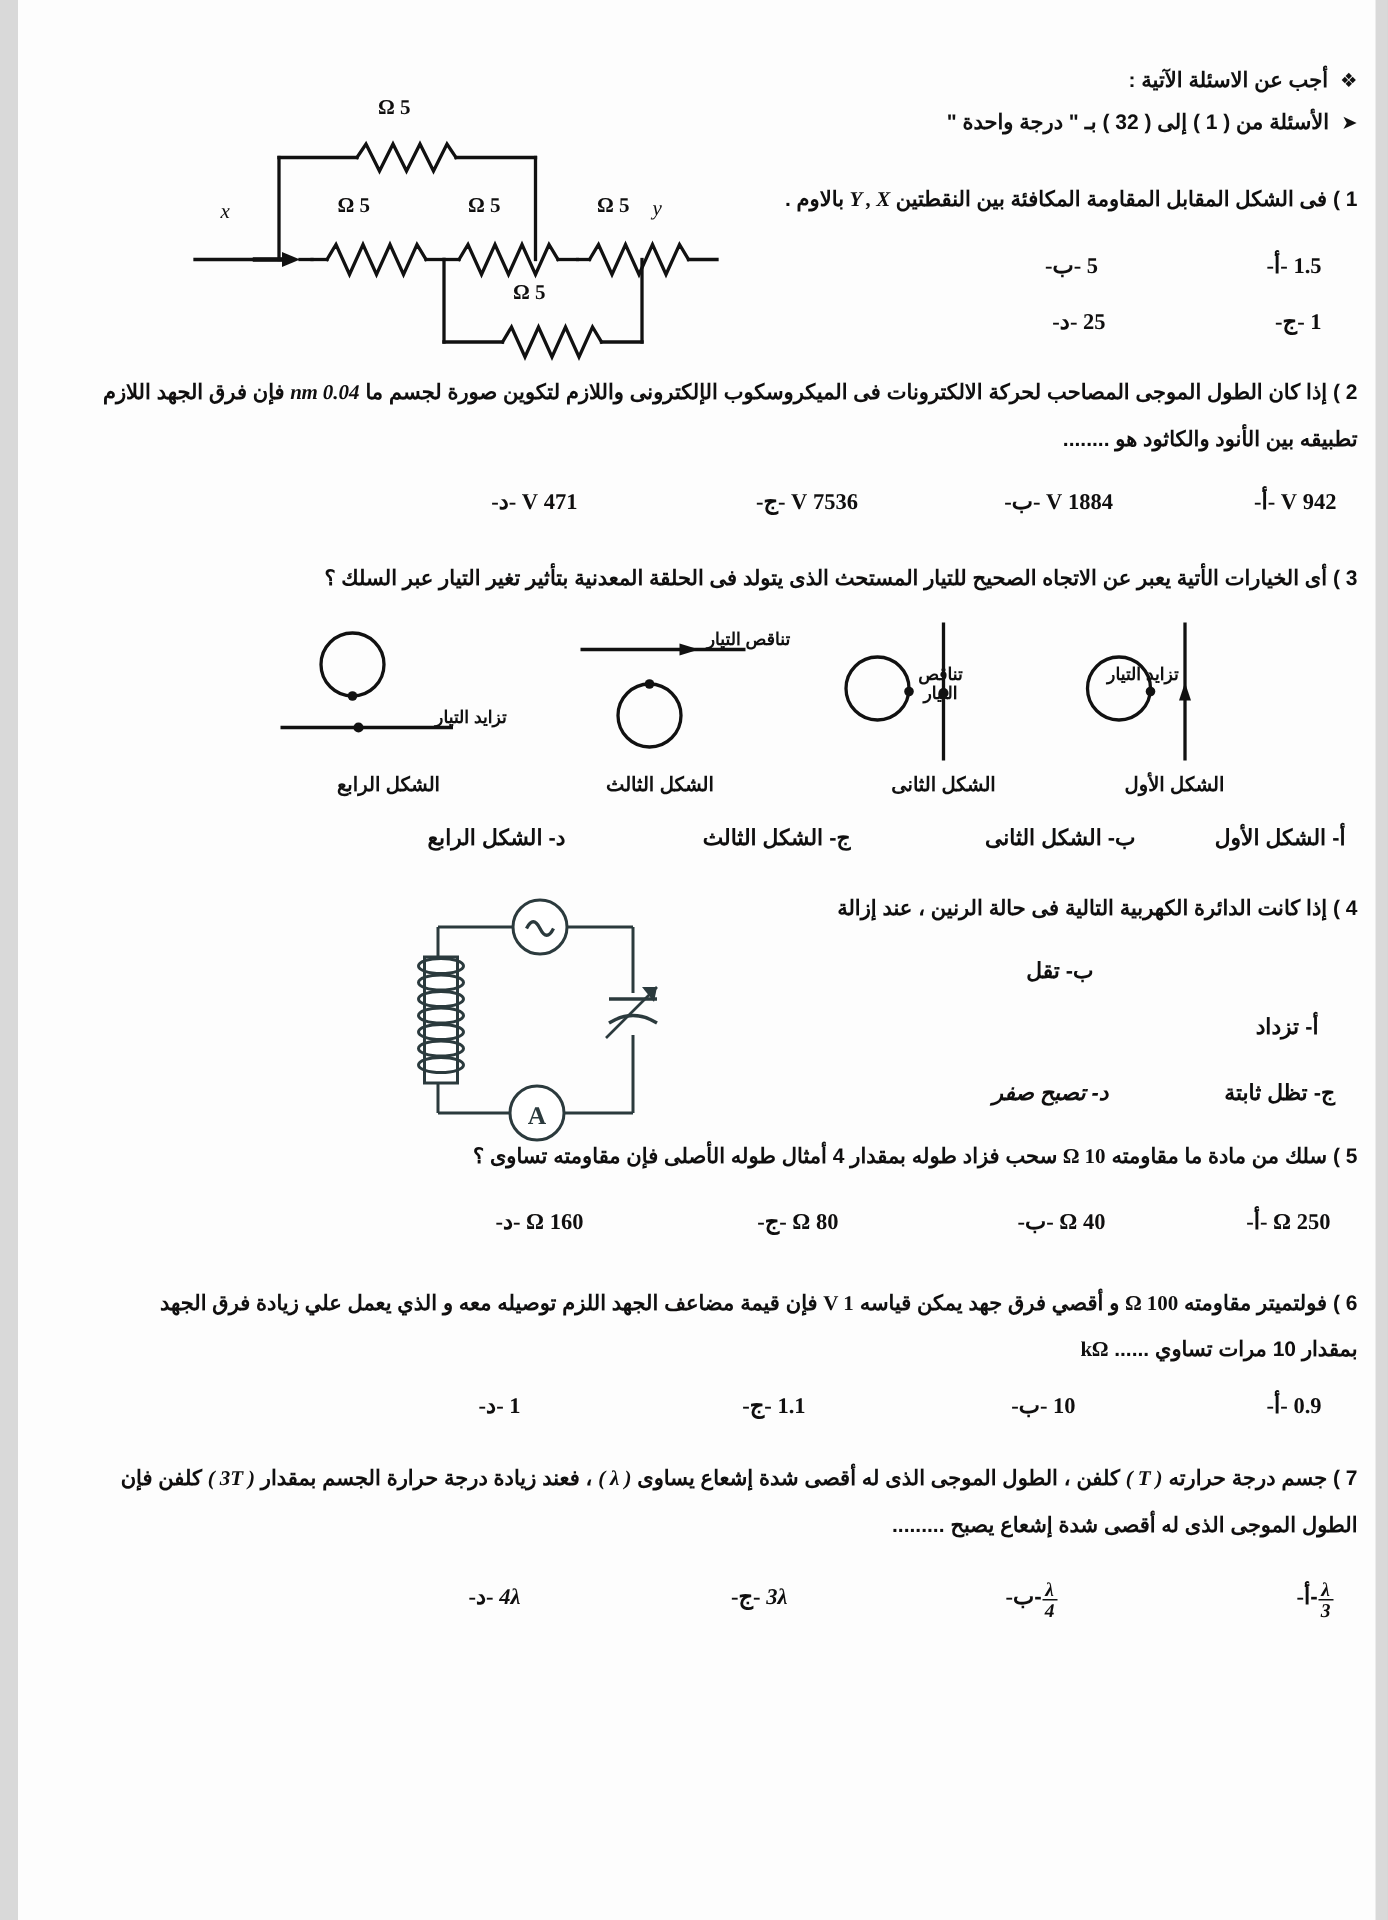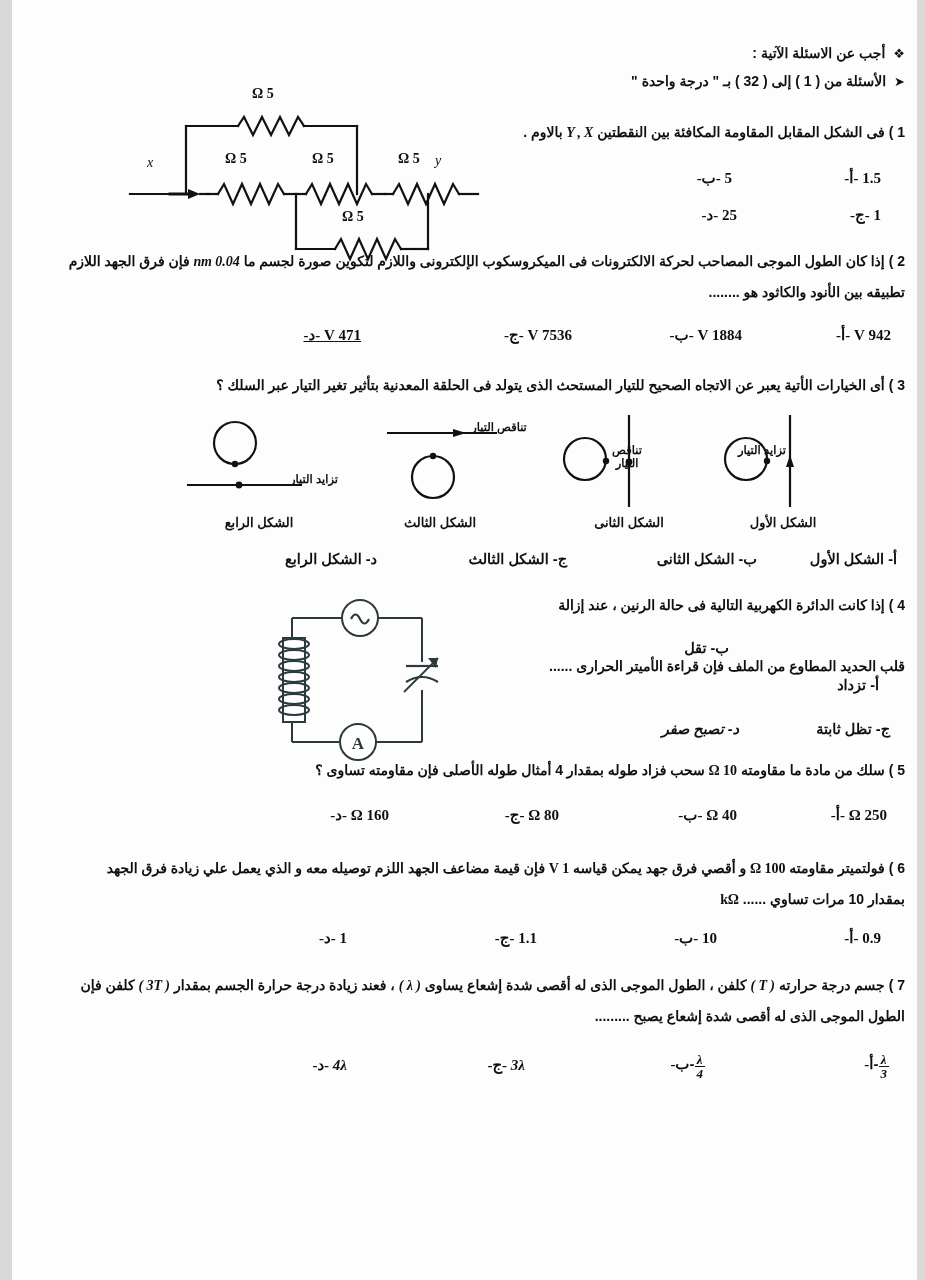--- a/index.html
+++ b/index.html
@@ -71,21 +71,21 @@
     font-style: italic;
     font-size: 13px;
     line-height: 1.0;
     position: relative;
     top: 1px;
   }
   .frac .num { padding: 0 2px; }
   .frac .den { padding: 0 2px; border-top: 1.2px solid #111; }
 
   
-  .fig1 { position: absolute; left: 118px; top: 68px; width: 350px; height: 180px; margin-top: 21px; }
+  .fig1 { position: absolute; left: 118px; top: 68px; width: 350px; height: 180px; }
 
   
   .fig3 { position: absolute; left: 140px; top: 415px; width: 700px; height: 120px; }
 
   
   .fig4 { position: absolute; left: 258px; top: 600px; width: 180px; height: 165px; }
 
   svg { display:block; overflow: visible; }
 </style>
 </head>
@@ -180,21 +180,21 @@
 
   <div class="t opt serif" style="right:26px; top:327px;">
     <span>942 V</span><span>&nbsp;-</span><span class="ar">أ-</span>
   </div>
   <div class="t opt serif" style="right:175px; top:327px;">
     <span>1884 V</span><span>&nbsp;-</span><span class="ar">ب-</span>
   </div>
   <div class="t opt serif" style="right:345px; top:327px;">
     <span>7536 V</span><span>&nbsp;-</span><span class="ar">ج-</span>
   </div>
-  <div class="t opt serif" style="right:556px; top:327px;text-decoration:underline;">
+  <div class="t opt serif" style="right:532px; top:327px;">
     <span>471 V</span><span>&nbsp;-</span><span class="ar">د-</span>
   </div>
 
   <div class="t qtext ar" style="right:12px; top:377px;">3 ) أى الخيارات الأتية يعبر عن الاتجاه الصحيح للتيار المستحث الذى يتولد فى الحلقة المعدنية بتأثير تغير التيار عبر السلك ؟</div>
 
   <div class="fig3">
 
     <div style="position:absolute; right:0px; top:0px; width:140px; height:120px;">
       <svg width="140" height="95" viewBox="0 0 140 95">
         <g stroke="#111" fill="none" stroke-width="2.2">
@@ -259,21 +259,20 @@
   <div class="t optAr ar" style="right:350px; top:551px;">
     <span>ج-</span>
     <span>الشكل الثالث</span>
   </div>
   <div class="t optAr ar" style="right:540px; top:551px;">
     <span>د-</span>
     <span>الشكل الرابع</span>
   </div>
 
   <div class="t qtext ar" style="right:12px; top:597px;">4 ) إذا كانت الدائرة الكهربية التالية فى حالة الرنين ، عند إزالة</div>
-  <div class="t qtext ar" style="right:12px; top:658px;">قلب الحديد المطاوع من الملف فإن قراءة الأميتر الحرارى ......</div>
 
   <div class="fig4">
     <svg width="180" height="165" viewBox="0 0 180 165">
       <g stroke="#2b3a3d" fill="none" stroke-width="2">
 
         <path d="M22 18 L72 18"></path>
         <path d="M108 18 L152 18"></path>
         <path d="M152 18 L152 62"></path>
         <path d="M152 90 L152 142"></path>
         <path d="M152 142 L105 142"></path>

